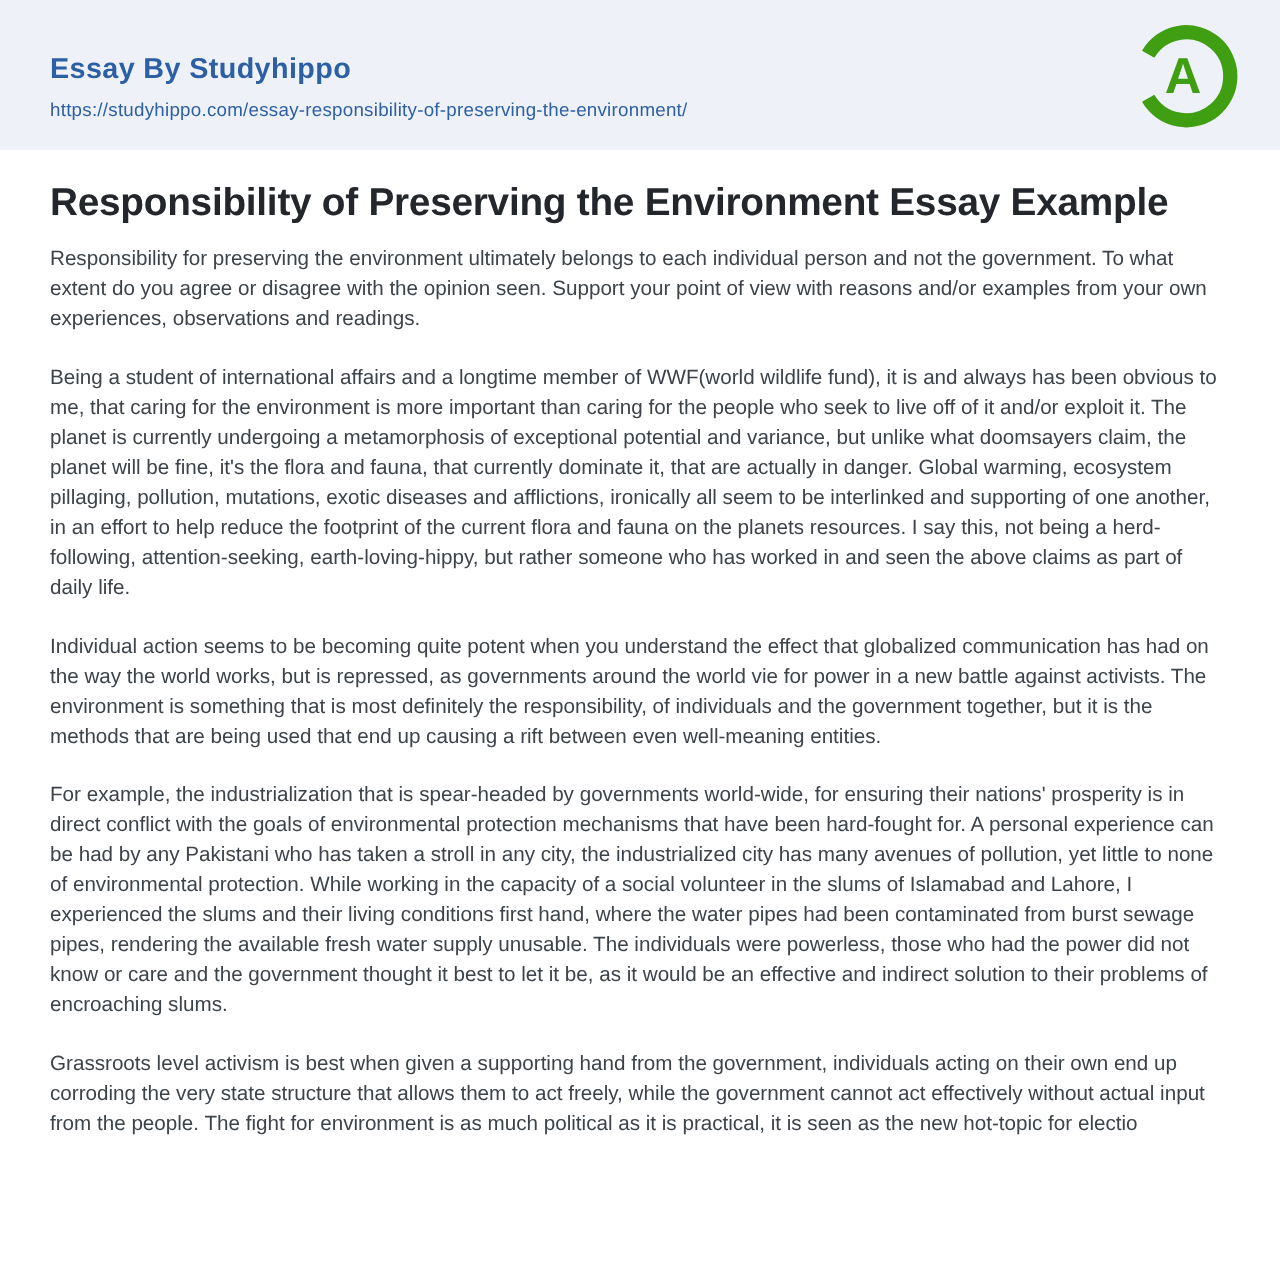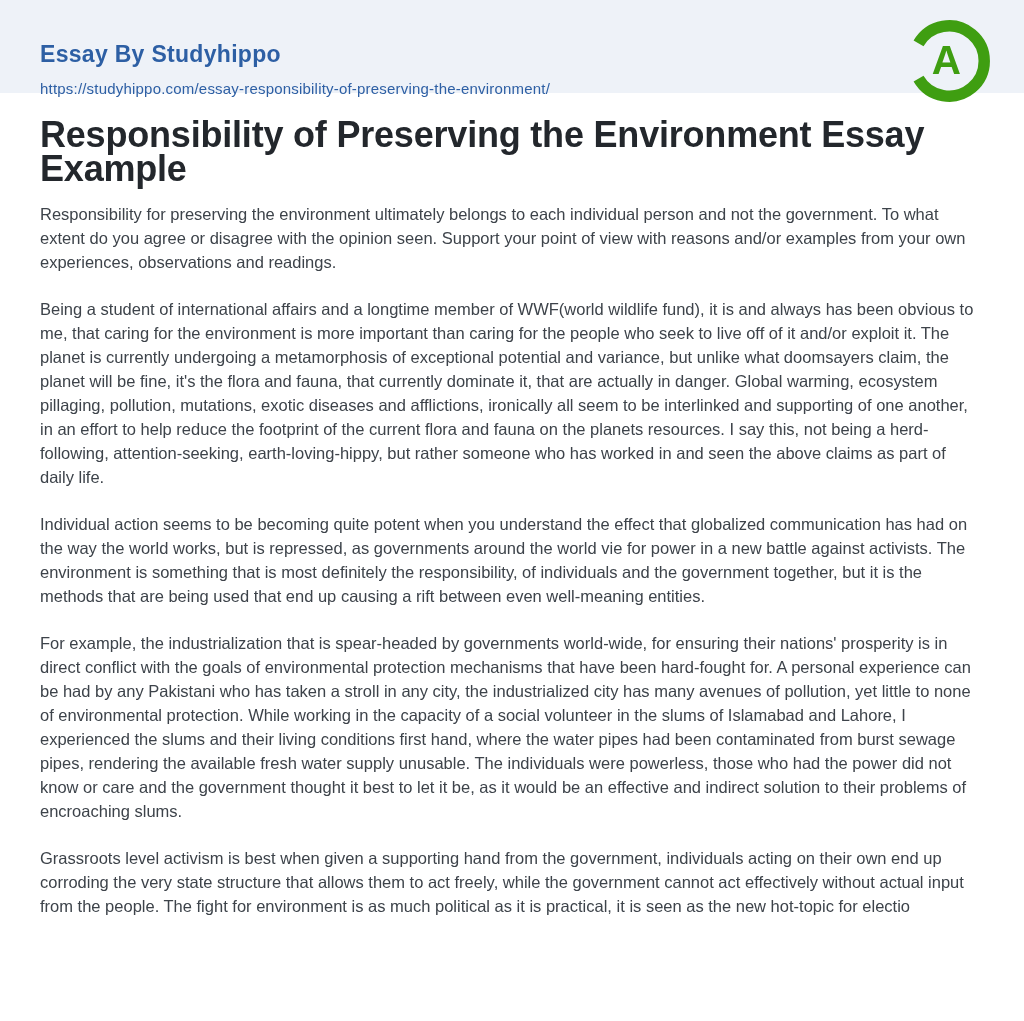--- a/index.html
+++ b/index.html
@@ -17,21 +17,21 @@
     font-family: "Liberation Sans", sans-serif;
   }
   body {
     width: 1024px;
     height: 1021px;
     overflow: hidden;
   }
   .page-header {
     position: relative;
     width: 100%;
-    height: 93px;
+    height: 120px;
     background: var(--header-bg);
     padding: 42px 40px 0 40px;
   }
   .site-title {
     font-size: 23px;
     font-weight: bold;
     color: var(--link-blue);
     letter-spacing: 0.3px;
     line-height: 1.1;
   }
@@ -63,21 +63,21 @@
     font-family: "Liberation Sans", sans-serif;
     font-size: 46px;
     font-weight: 600;
   }
   .content {
     padding: 25px 40px 0 40px;
   }
   .article-title {
     margin: 0 0 16px 0;
     max-width: 900px;
-    font-size: 36px;
+    font-size: 31px;
     line-height: 34px;
     font-weight: bold;
     color: var(--title-color);
     letter-spacing: -0.2px;
   }
   .article-paragraph {
     margin: 0 0 23px 0;
     max-width: 944px;
     font-size: 16.5px;
     line-height: 24px;

